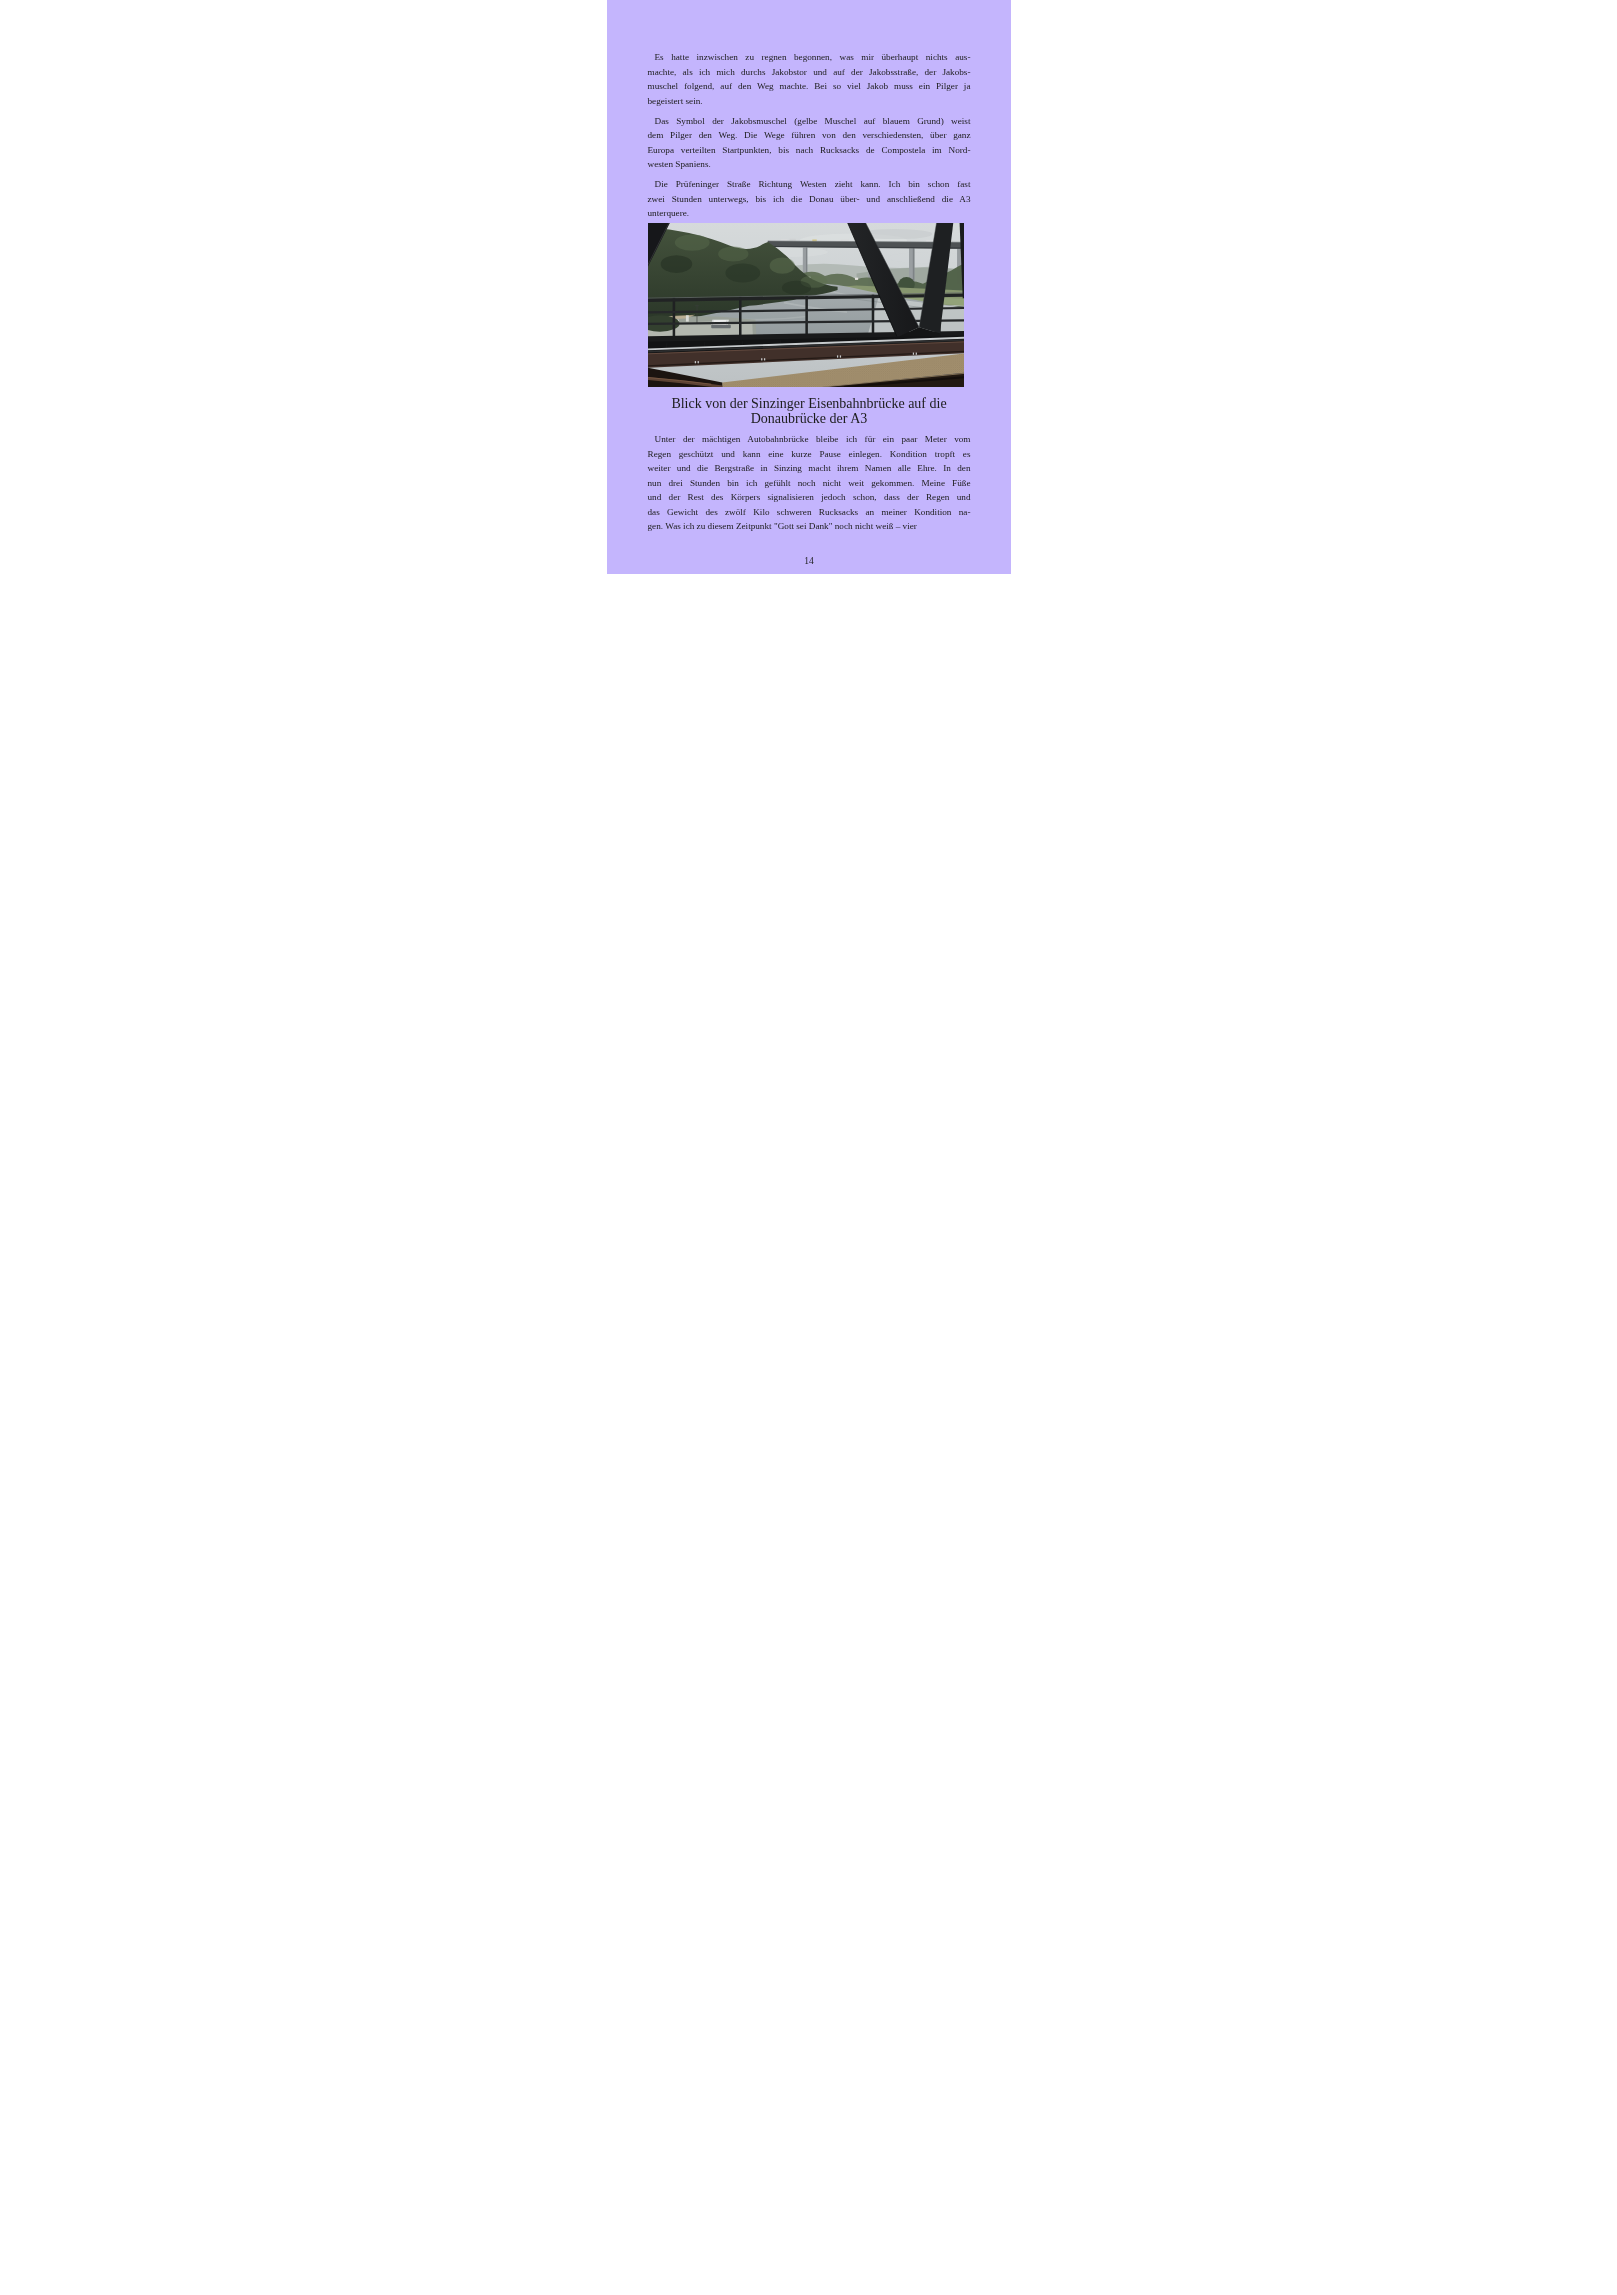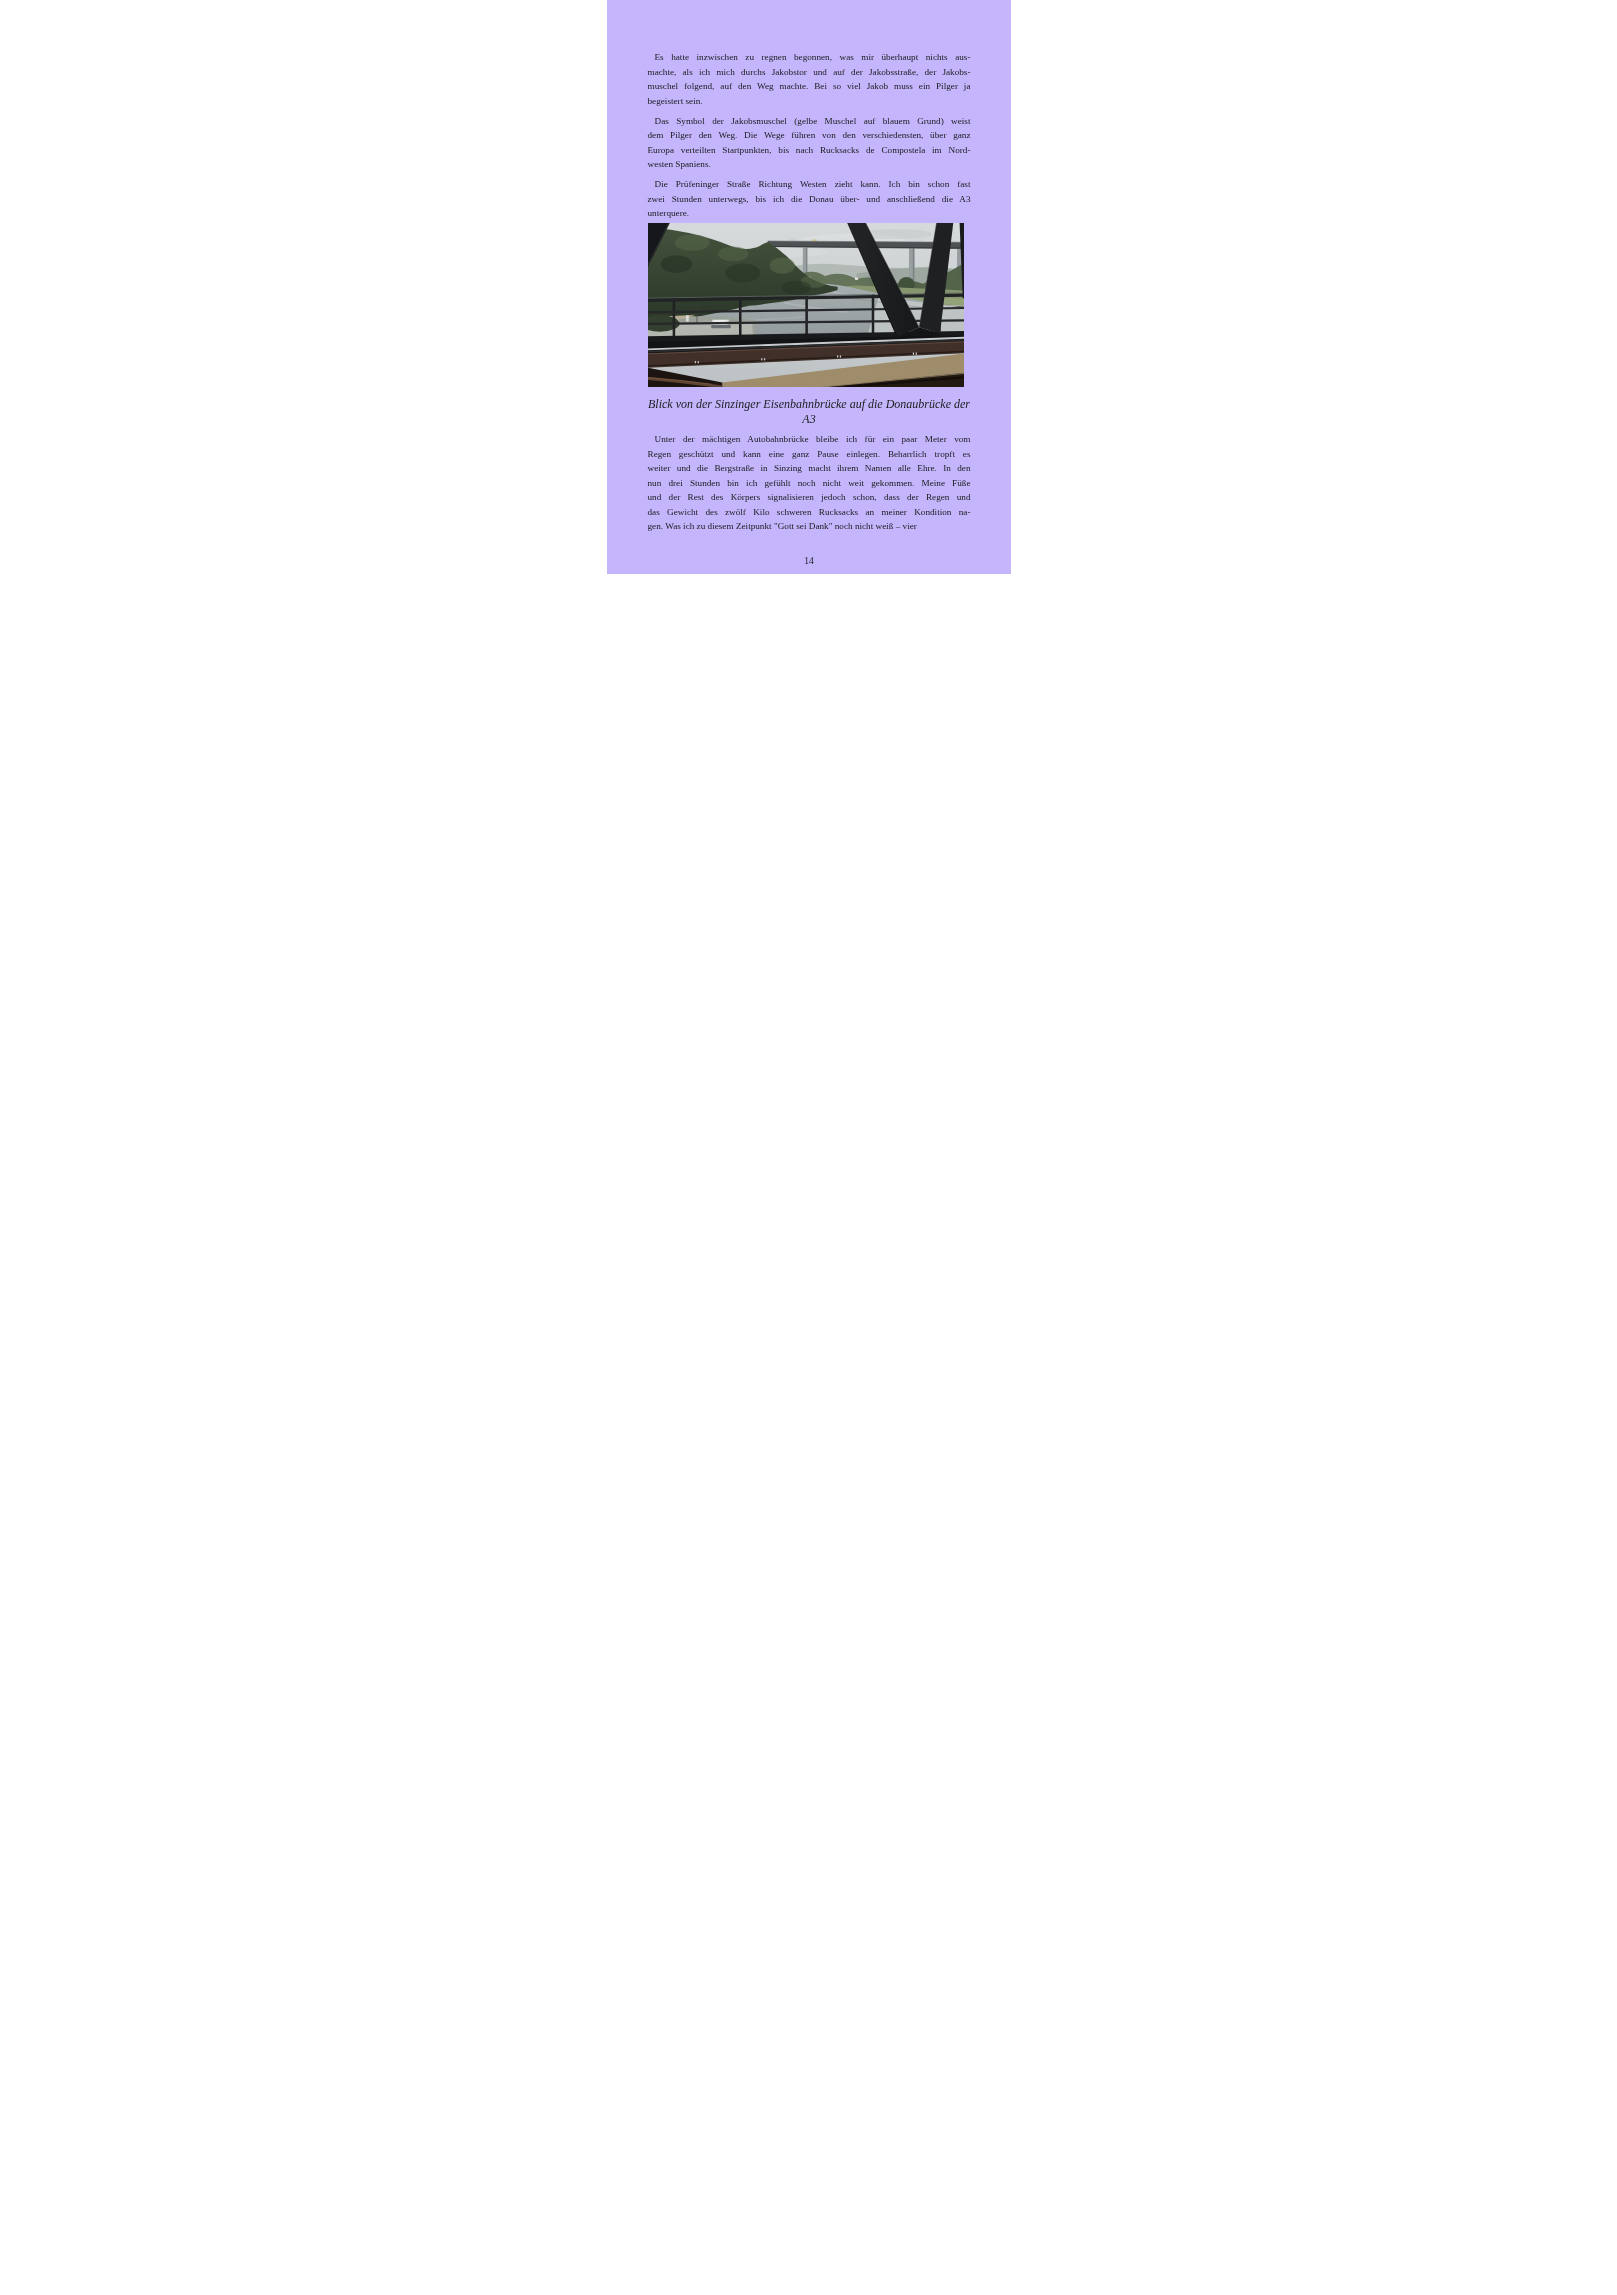--- a/index.html
+++ b/index.html
@@ -33,22 +33,21 @@
     margin:2.8px 0 0 0;
     width:316px;
     height:164px;
     line-height:0;
   }
   .photo-figure svg{width:316px;height:164px;display:block;}
   .caption{
     margin-top:10.2px;
     width:323px;
     text-align:center;
-    font-style:italic;
-    font-size:12px;
+    font-size:14px;
     line-height:14.3px;
   }
   .after-photo{margin-top:6px;margin-bottom:0;}
   .page-number{
     margin-top:20px;
     font-size:9.5px;
     line-height:14.3px;
     text-align:center;
   }
 </style>
@@ -258,21 +257,21 @@
           <path d="M552,519 L1000,476" stroke="#907e60" stroke-width="3" fill="none" opacity="0.9"></path>
           <path d="M620,519 L1000,488" stroke="#0e0a08" stroke-width="6" fill="none" opacity="0.7"></path>
         </g>
       </svg>
     </div>
 
     <div class="caption">Blick von der Sinzinger Eisenbahnbrücke auf die Donaubrücke der A3</div>
 
     <div class="para after-photo">
       <div class="line first">Unter der mächtigen Autobahnbrücke bleibe ich für ein paar Meter vom</div>
-      <div class="line">Regen geschützt und kann eine ganz Pause einlegen. Beharrlich tropft es</div>
+      <div class="line">Regen geschützt und kann eine kurze Pause einlegen. Kondition tropft es</div>
       <div class="line">weiter und die Bergstraße in Sinzing macht ihrem Namen alle Ehre. In den</div>
       <div class="line">nun drei Stunden bin ich gefühlt noch nicht weit gekommen. Meine Füße</div>
       <div class="line">und der Rest des Körpers signalisieren jedoch schon, dass der Regen und</div>
       <div class="line">das Gewicht des zwölf Kilo schweren Rucksacks an meiner Kondition na-</div>
       <div class="line last">gen. Was ich zu diesem Zeitpunkt "Gott sei Dank" noch nicht weiß – vier</div>
     </div>
 
     <div class="page-number">14</div>
 
   </div>

